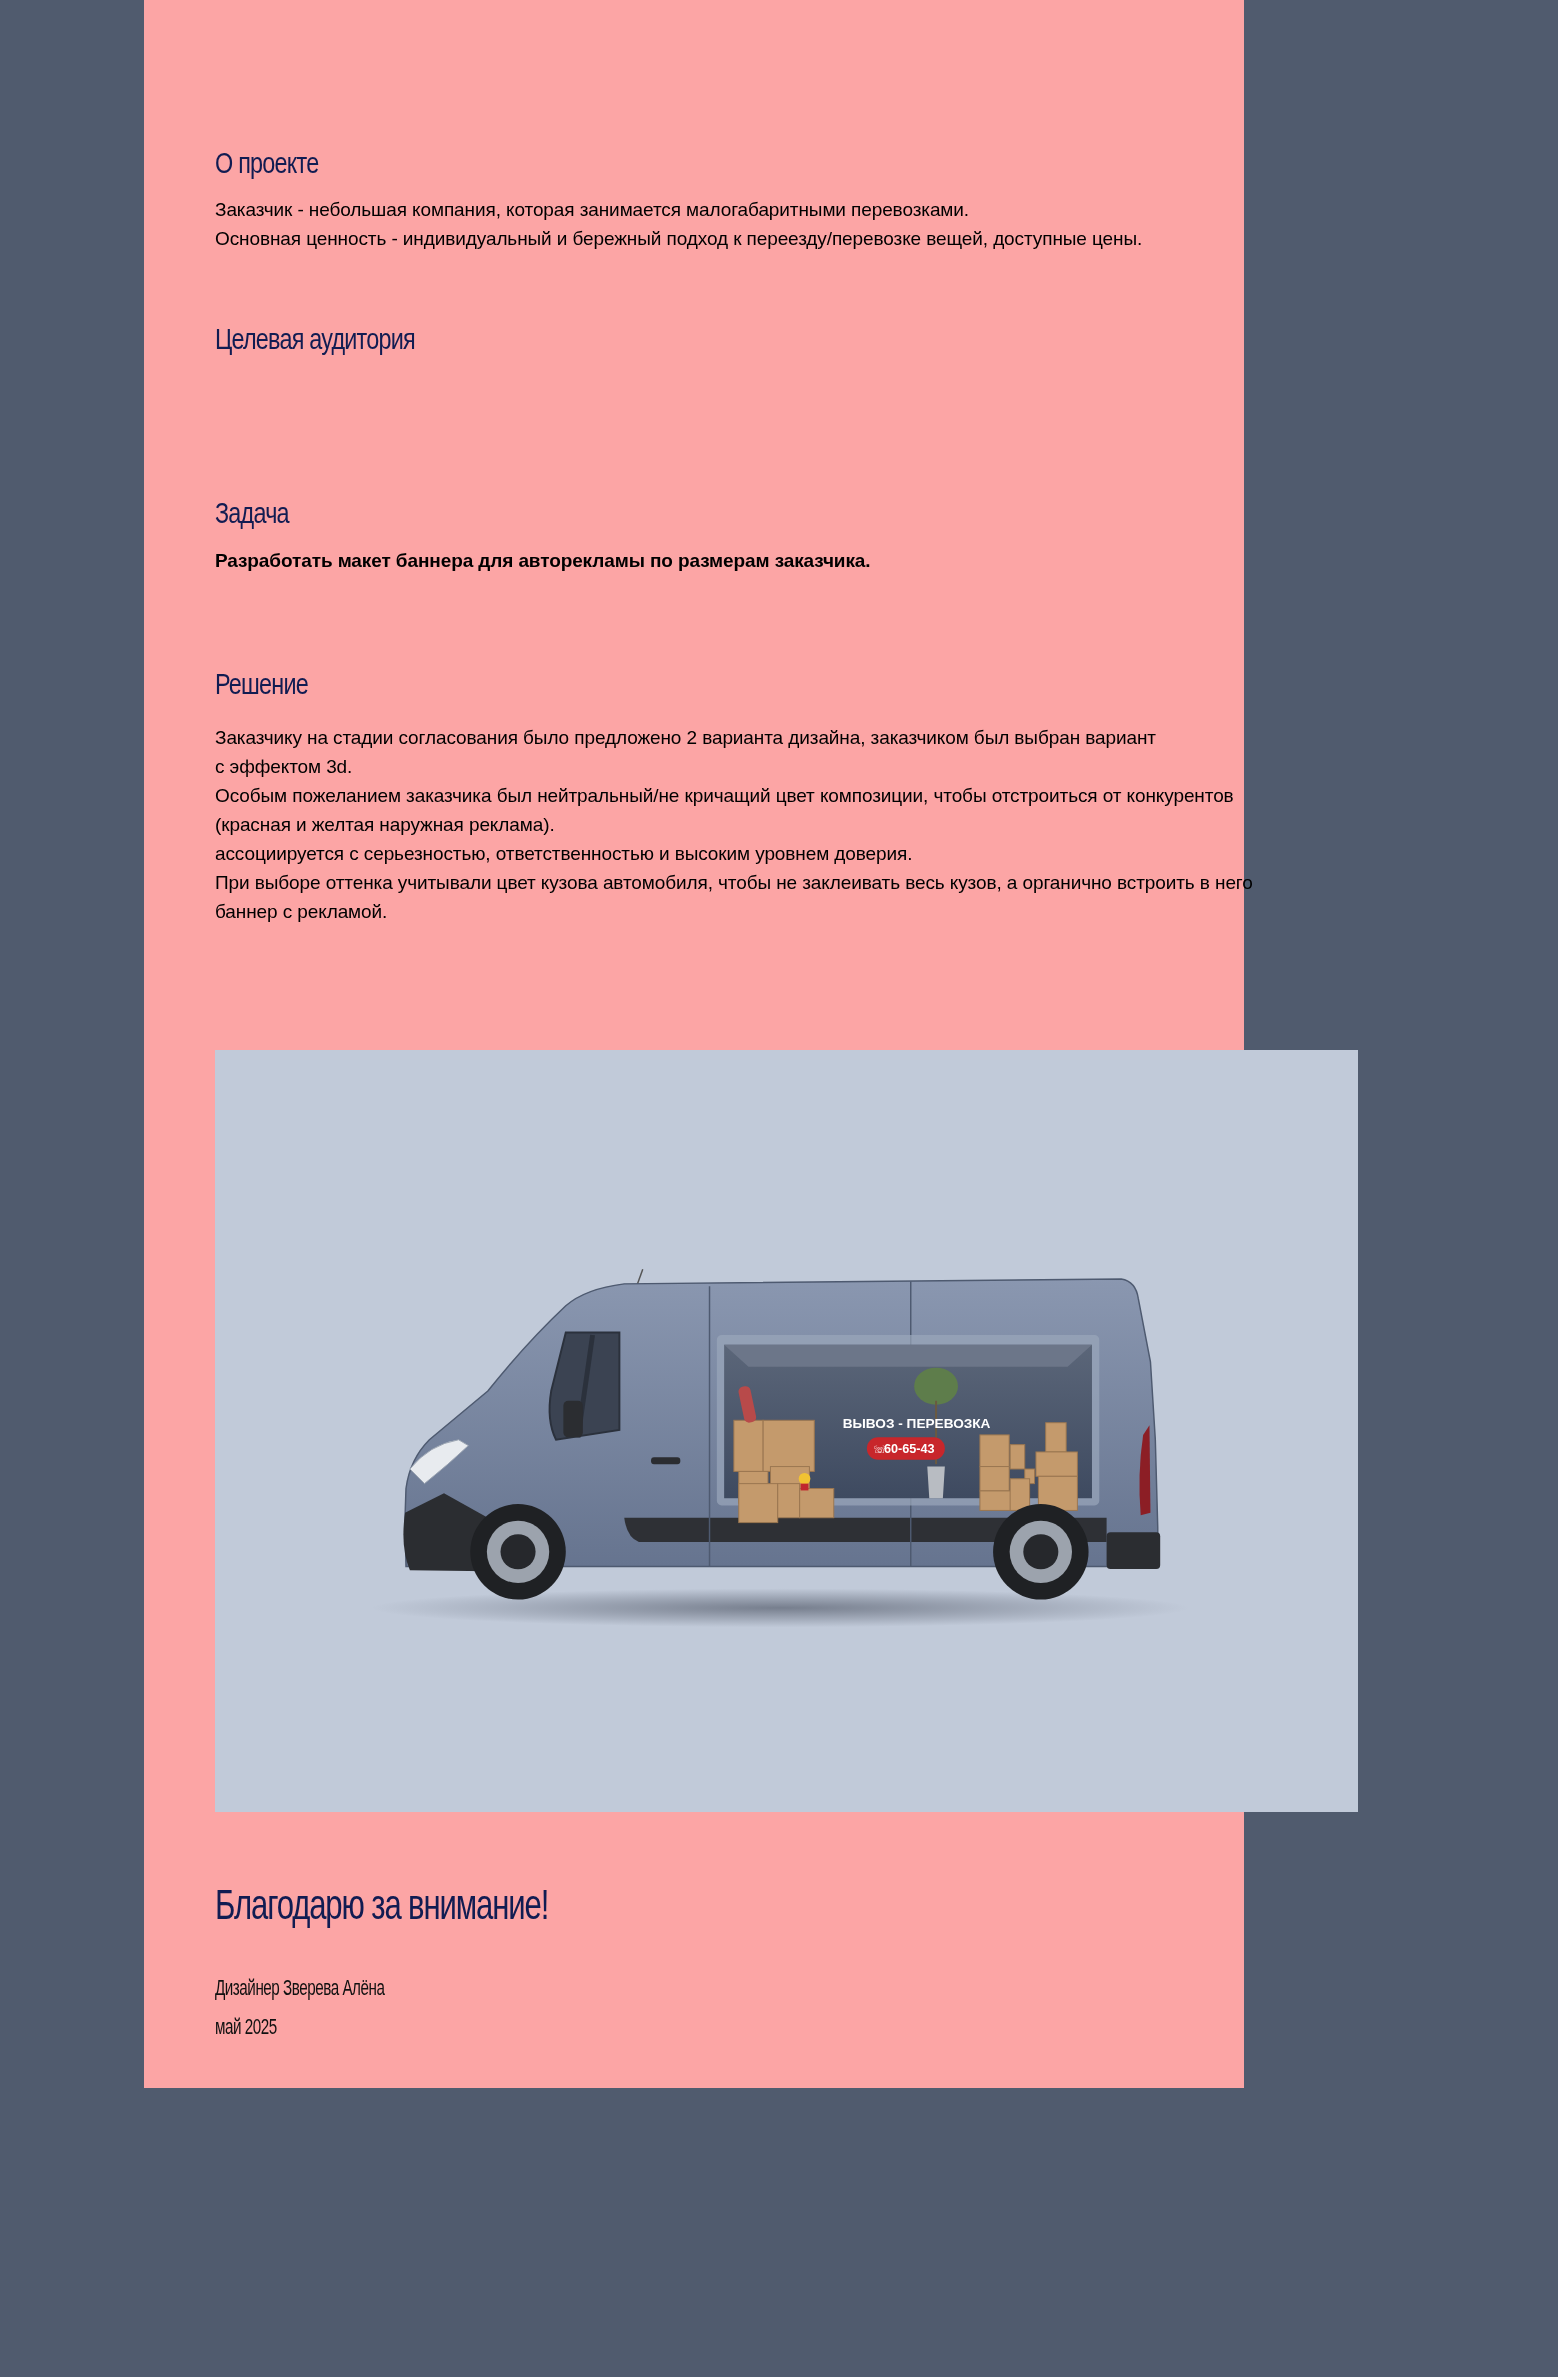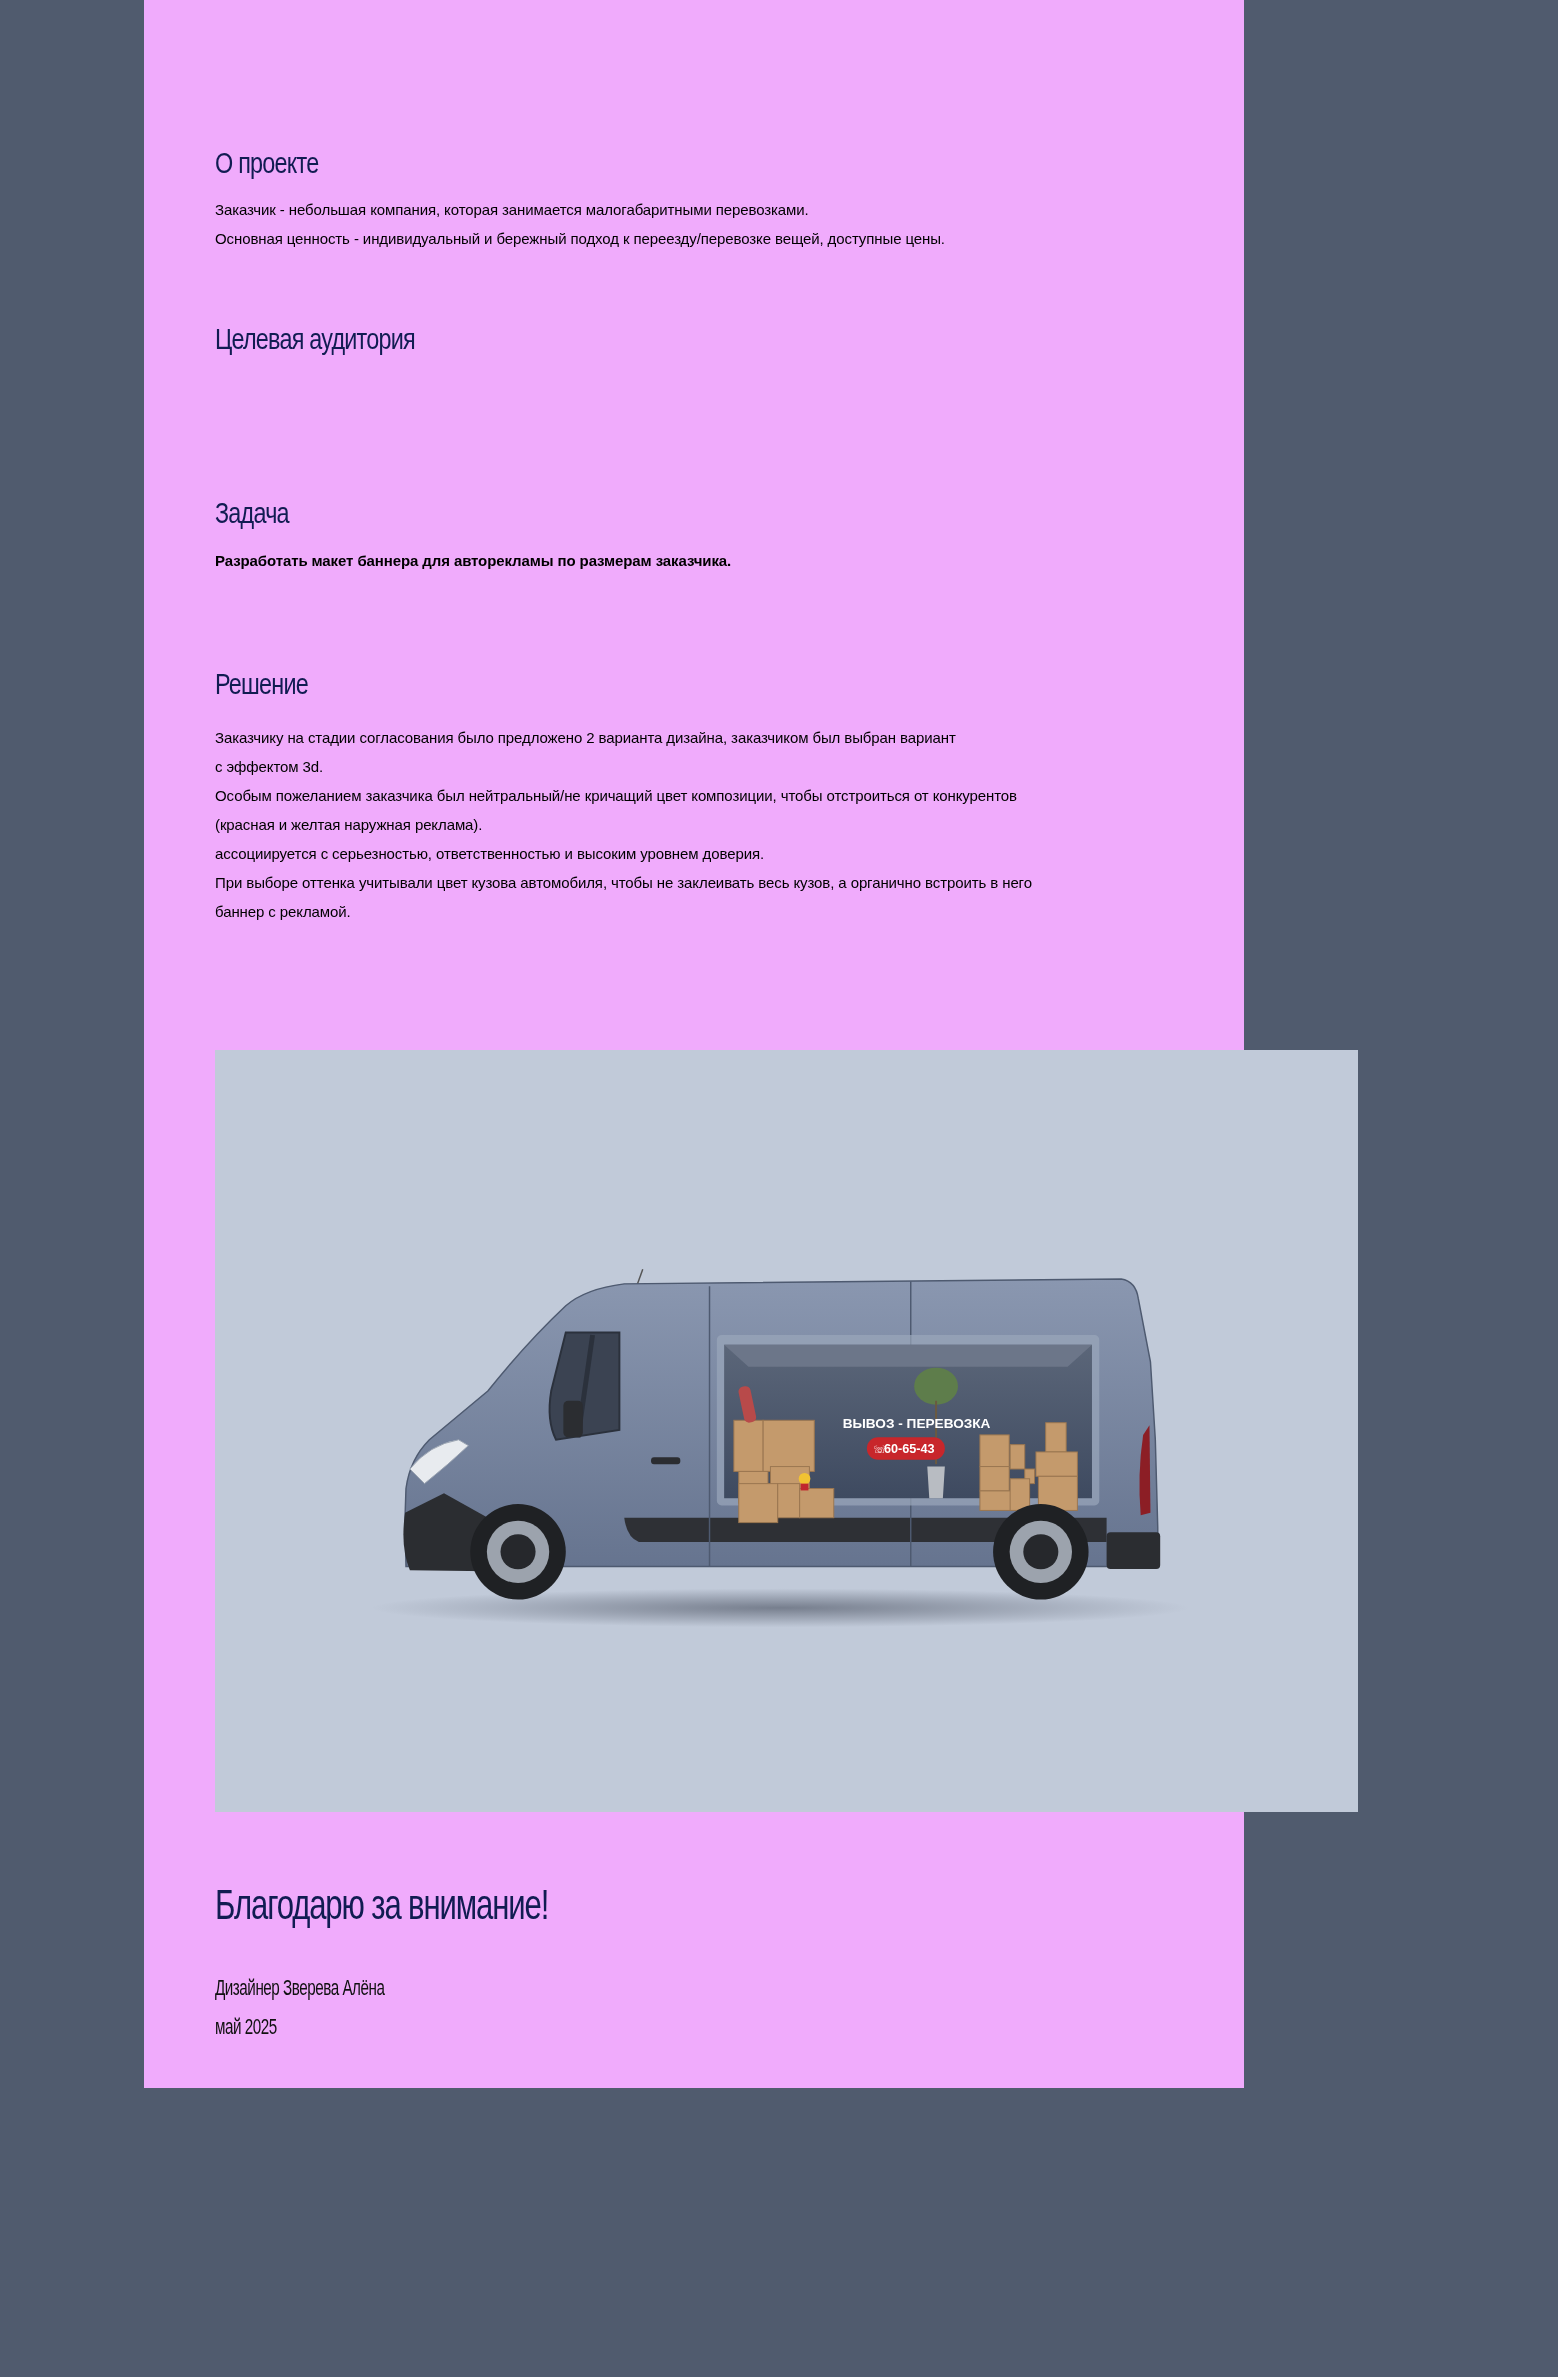--- a/index.html
+++ b/index.html
@@ -7,42 +7,42 @@
   body {
     background: #505B6E;
     font-family: "Liberation Sans", sans-serif;
     position: relative;
     overflow: hidden;
   }
   .card {
     position: absolute;
     left: 144px; top: 0;
     width: 1100px; height: 2088px;
-    background: #f0abfc;
+    background: #fca5a5;
   }
   .content {
     position: absolute;
     left: 71px; top: 0;
     width: 1143px;
   }
   .section { position: absolute; left: 0; width: 1143px; }
   .h2 {
     font-family: "Liberation Sans", sans-serif;
     font-stretch: condensed;
     color: #111C52;
     font-size: 30px;
     line-height: 37px;
     letter-spacing: -1px;
     transform: scaleX(0.78);
     transform-origin: left center;
     white-space: nowrap;
   }
   .p {
     color: #000000;
-    font-size: 15px;
+    font-size: 19px;
     line-height: 29px;
     letter-spacing: -0.1px;
     margin-top: 14.6px;
   }
   .p .line { display: block; white-space: nowrap; }
 
   .image-box {
     position: absolute;
     left: 71px; top: 1050px;
     width: 1143px; height: 762px;

